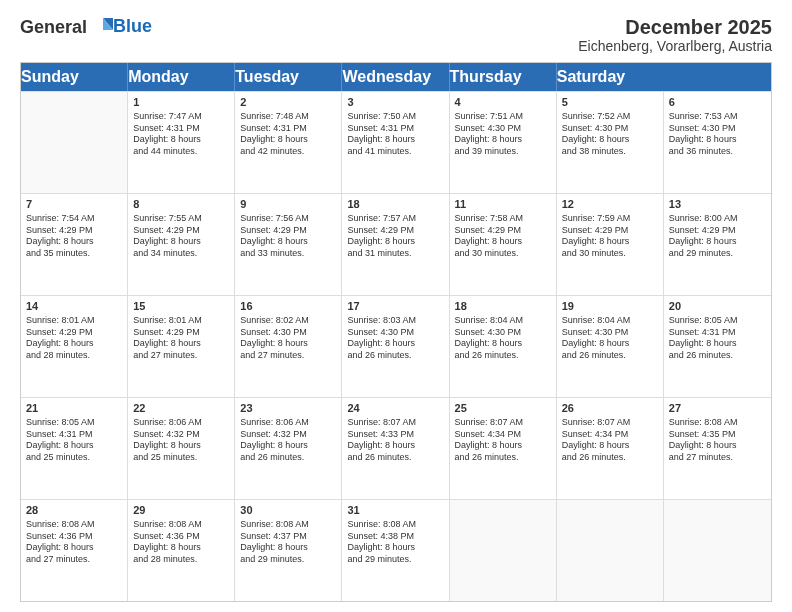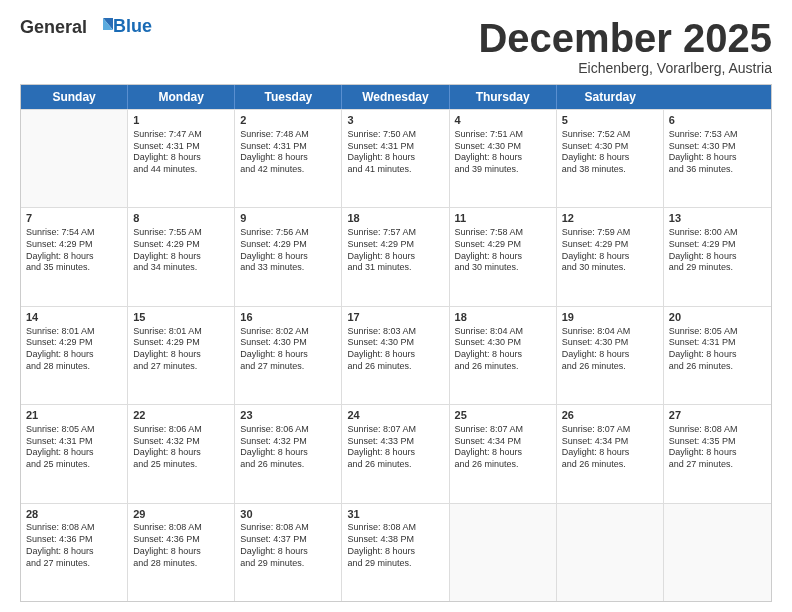--- a/index.html
+++ b/index.html
@@ -45,21 +45,21 @@
     }
     .logo-icon {
       width: 22px;
       height: 22px;
       margin-left: 2px;
     }
     .title-block {
       text-align: right;
     }
     .month-title {
-      font-size: 40px;
+      font-size: 20px;
       font-weight: bold;
       color: #333;
       line-height: 1.1;
     }
     .subtitle {
       font-size: 14px;
       color: #404040;
     }
     .calendar {
       flex: 1;
@@ -67,25 +67,25 @@
       flex-direction: column;
       border: 1px solid #ccc;
     }
     .cal-header-row {
       display: grid;
       grid-template-columns: repeat(7, 1fr);
       background: #2a6db5;
     }
     .cal-header-cell {
       color: #fff;
-      font-size: 12px;
-      font-weight: bold;
-      padding: 5px 8px;
+      font-size: 16px;
+      font-weight: bold;
+      padding: 5px 0;
       border-right: 1px solid #5a8fd0;
-      text-align: center;
+      text-align: left;
     }
     .cal-header-cell:last-child { border-right: none; }
     .cal-body {
       flex: 1;
       display: flex;
       flex-direction: column;
     }
     .cal-week {
       display: grid;
       grid-template-columns: repeat(7, 1fr);

